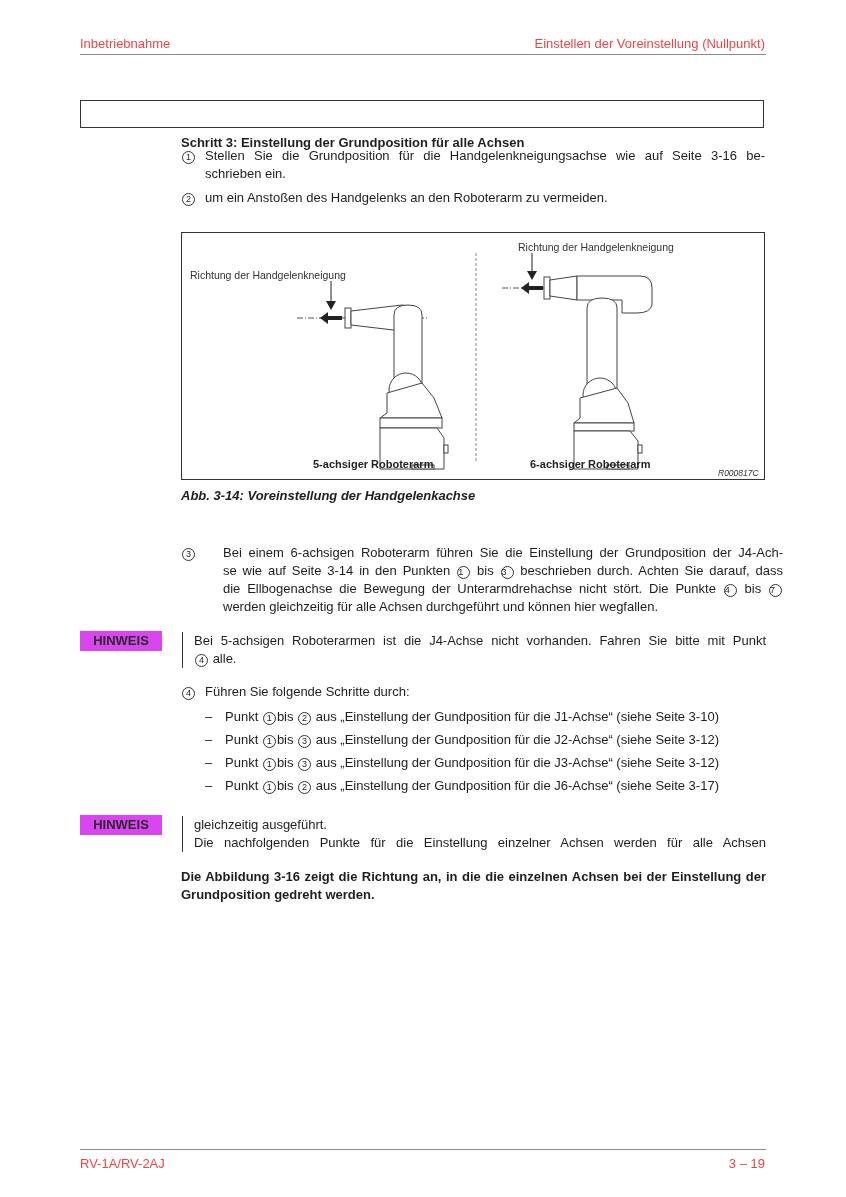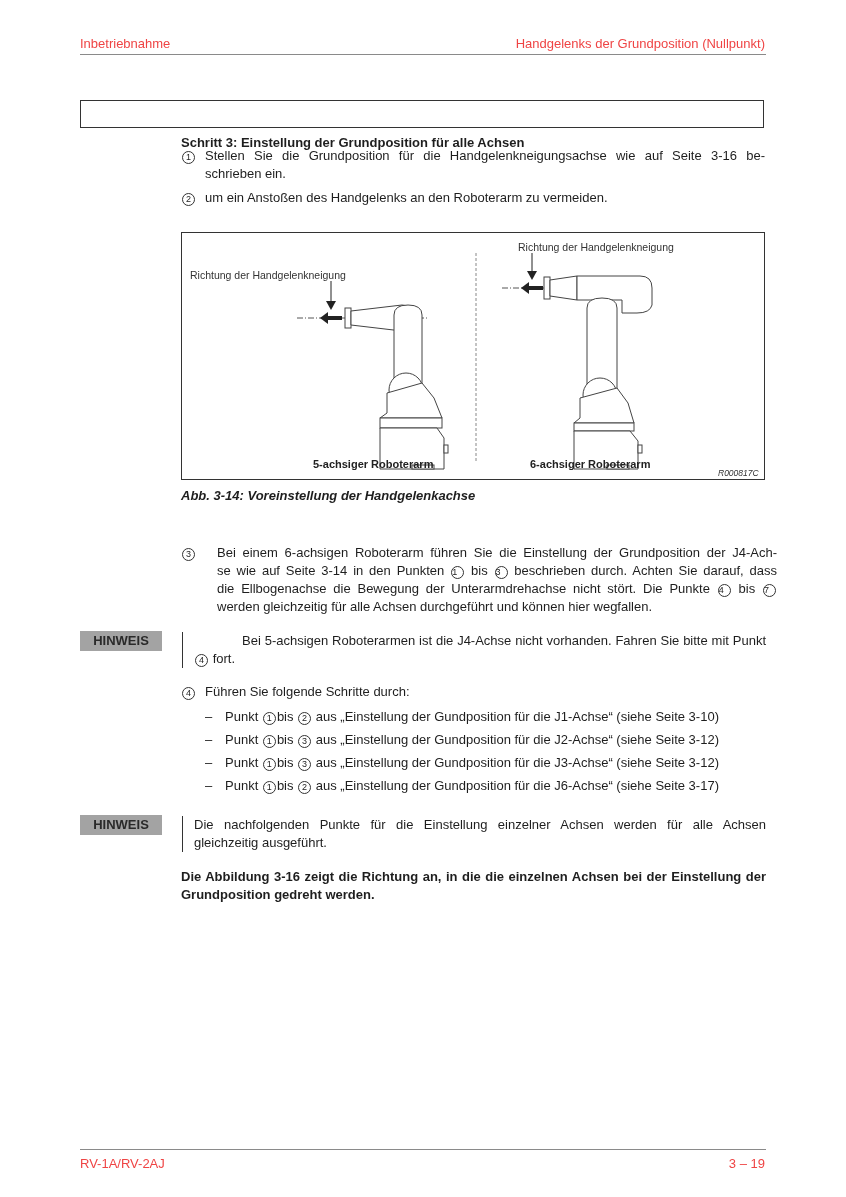--- a/index.html
+++ b/index.html
@@ -21,32 +21,32 @@
     display: inline-block; width: 11px; height: 11px; border: 1px solid #333; border-radius: 50%;
     font-size: 9px; line-height: 11px; text-align: center; vertical-align: 0px; margin: 0 1px;
   }
   .fig-box {
     position: absolute; left: 181px; top: 232px; width: 584px; height: 248px;
     border: 1.3px solid #333; box-sizing: border-box;
   }
   .caption { position: absolute; left: 181px; top: 488px; font-size: 13px; font-style: italic; font-weight: bold; }
   .caption b { font-style: italic; }
   .hinweis {
-    position: absolute; left: 80px; width: 82px; height: 20px; background: #a3a3a3;
+    position: absolute; left: 80px; width: 82px; height: 20px; background: #d946ef;
     font-size: 13px; font-weight: bold; text-align: center; line-height: 20px; color: #2a2a2a;
   }
   .vbar { position: absolute; width: 0; border-left: 1.5px solid #333; }
   .li { position: absolute; left: 205px; font-size: 13px; line-height: 18px; white-space: nowrap; }
   .dash { display: inline-block; width: 20px; }
 </style>
 </head>
 <body>
 
 <div class="abs hdr" style="left:80px; top:36px;">Inbetriebnahme</div>
-<div class="abs hdr" style="right:81px; top:36px;">Handgelenks der Grundposition (Nullpunkt)</div>
+<div class="abs hdr" style="right:81px; top:36px;">Einstellen der Voreinstellung (Nullpunkt)</div>
 <div class="hr" style="left:80px; width:686px; top:54px;"></div>
 
 <div class="step-box">
   <div class="step-title">Schritt 3: Einstellung der Grundposition für alle Achsen</div>
 </div>
 
 <div class="num" style="left:181px; top:147px;"><span class="circ">1</span></div>
 <div class="para" style="left:205px; top:147px; width:560px;">
   <div style="text-align:justify; text-align-last:justify;">Stellen Sie die Grundposition für die Handgelenkneigungsachse wie auf Seite 3-16 be-</div>
   <div>schrieben ein.</div>
@@ -114,58 +114,58 @@
     <text x="336" y="18" font-size="10.5" font-family="Liberation Sans, sans-serif" fill="#333">Richtung der Handgelenkneigung</text>
     <text x="348" y="235" font-size="11" font-weight="bold" font-family="Liberation Sans, sans-serif" fill="#222">6-achsiger Roboterarm</text>
     <text x="536" y="243" font-size="8.5" font-style="italic" font-family="Liberation Sans, sans-serif" fill="#333">R000817C</text>
   </svg>
 </div>
 <div class="caption">
   <b>Abb. 3-14:</b> <span>Voreinstellung der Handgelenkachse</span>
 </div>
 
 <div class="num" style="left:181px; top:544px;"><span class="circ">3</span></div>
-<div class="para" style="left:217px; top:544px; width:560px;">
+<div class="para" style="left:223px; top:544px; width:560px;">
   <div style="text-align-last:justify;">Bei einem 6-achsigen Roboterarm führen Sie die Einstellung der Grundposition der J4-Ach-</div>
   <div style="text-align-last:justify;">
     <span>se wie auf Seite 3-14 in den Punkten</span>
     <span class="circ">1</span>
     <span>bis</span>
     <span class="circ">3</span>
     <span>beschrieben durch. Achten Sie darauf, dass</span>
   </div>
   <div style="text-align-last:justify;">
     <span>die Ellbogenachse die Bewegung der Unterarmdrehachse nicht stört. Die  Punkte</span>
     <span class="circ">4</span>
     <span>bis</span>
     <span class="circ">7</span>
   </div>
   <div>werden gleichzeitig für alle Achsen durchgeführt und können hier wegfallen.</div>
 </div>
 
 <div class="hinweis" style="top:631px;">HINWEIS</div>
 <div class="vbar" style="left:182px; top:632px; height:36px;"></div>
 <div class="para" style="left:194px; top:632px; width:572px;">
-  <div style="text-align-last:justify;margin-left:48px;">Bei 5-achsigen Roboterarmen ist die J4-Achse nicht vorhanden. Fahren Sie bitte mit Punkt</div>
-  <div><span class="circ">4</span> <span>fort.</span></div>
+  <div style="text-align-last:justify;">Bei 5-achsigen Roboterarmen ist die J4-Achse nicht vorhanden. Fahren Sie bitte mit Punkt</div>
+  <div><span class="circ">4</span> <span>alle.</span></div>
 </div>
 
 <div class="num" style="left:181px; top:683px;"><span class="circ">4</span></div>
 <div class="para" style="left:205px; top:683px; width:560px;">Führen Sie folgende Schritte durch:</div>
 
 <div class="li" style="top:708px;"><span class="dash">–</span><span>Punkt</span> <span class="circ">1</span><span>bis</span> <span class="circ">2</span> <span>aus „Einstellung der Gundposition für die J1-Achse“ (siehe Seite 3-10)</span></div>
 <div class="li" style="top:731px;"><span class="dash">–</span><span>Punkt</span> <span class="circ">1</span><span>bis</span> <span class="circ">3</span> <span>aus „Einstellung der Gundposition für die J2-Achse“ (siehe Seite 3-12)</span></div>
 <div class="li" style="top:754px;"><span class="dash">–</span><span>Punkt</span> <span class="circ">1</span><span>bis</span> <span class="circ">3</span> <span>aus „Einstellung der Gundposition für die J3-Achse“ (siehe Seite 3-12)</span></div>
 <div class="li" style="top:777px;"><span class="dash">–</span><span>Punkt</span> <span class="circ">1</span><span>bis</span> <span class="circ">2</span> <span>aus „Einstellung der Gundposition für die J6-Achse“ (siehe Seite 3-17)</span></div>
 
 <div class="hinweis" style="top:815px;">HINWEIS</div>
 <div class="vbar" style="left:182px; top:816px; height:36px;"></div>
 <div class="para" style="left:194px; top:816px; width:572px;">
+  <div>gleichzeitig ausgeführt.</div>
   <div style="text-align-last:justify;">Die nachfolgenden Punkte für die Einstellung einzelner Achsen werden für alle Achsen</div>
-  <div>gleichzeitig ausgeführt.</div>
 </div>
 
 <div class="para" style="left:181px; top:868px; width:585px;font-weight:bold;">
   <div style="text-align-last:justify;">Die  Abbildung 3-16 zeigt die Richtung an, in die die einzelnen Achsen bei der Einstellung der</div>
   <div>Grundposition gedreht werden.</div>
 </div>
 
 <div class="hr" style="left:80px; width:686px; top:1149px;"></div>
 <div class="abs hdr" style="left:80px; top:1156px;">RV-1A/RV-2AJ</div>
 <div class="abs hdr" style="right:81px; top:1156px;">3 – 19</div>

